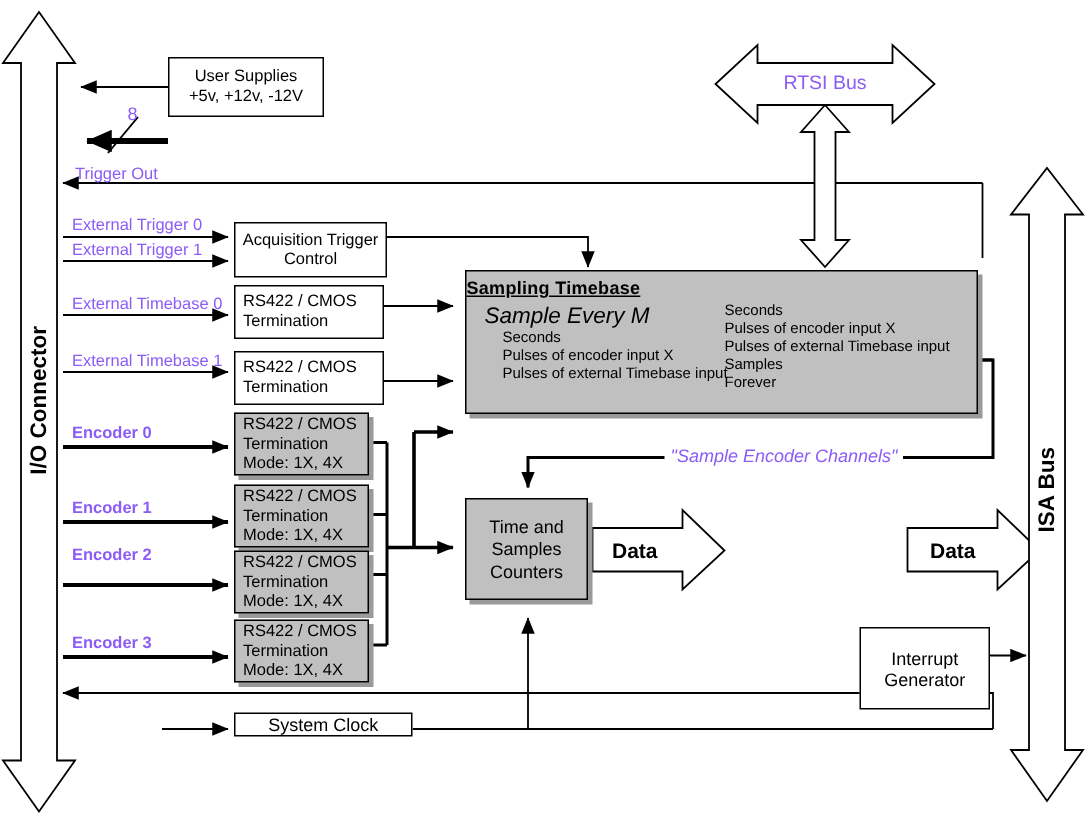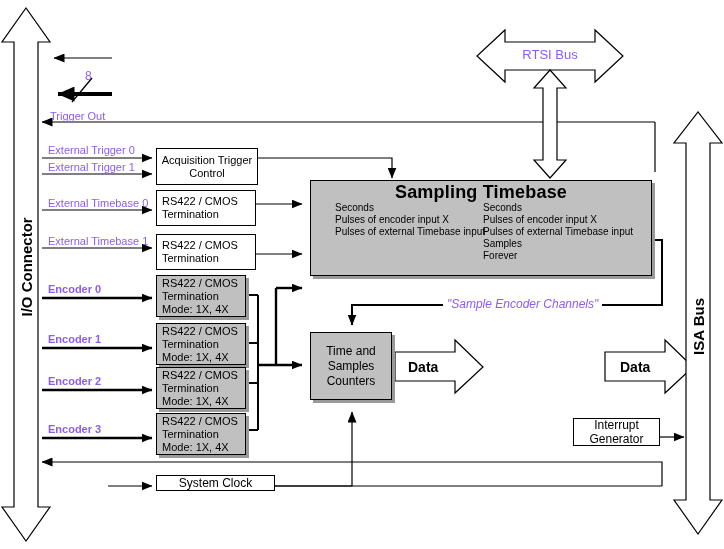--- a/index.html
+++ b/index.html
@@ -66,25 +66,25 @@
   }
   .bus-label.vert-up { transform: rotate(-90deg); }
 
   
   #sampling-timebase {
     display: block;
     text-align: left;
     padding: 0;
   }
   #sampling-timebase .st-title {
-    text-align: center;
     font-weight: bold;
-    font-size: 18px;
+    font-size: 12px;
     margin-top: 5px;
     letter-spacing: .2px;
+    text-decoration: underline;
   }
   #sampling-timebase .st-cols {
     display: flex;
     margin-top: 3px;
   }
   #sampling-timebase .st-col {
     box-sizing: border-box;
   }
   #sampling-timebase .st-col.left { width: 172px; padding-left: 12px; }
   #sampling-timebase .st-col.right { width: 170px; }
@@ -207,20 +207,24 @@
                L710,143 L722,143 L698,112 L674,143 z"></path>
     </g>
   </svg>
 
   <div class="bus-label vert-up" style="left:-14px; top:268px; width:80px; text-align:center;">I/O Connector</div>
 
   <div class="bus-label vert-up" style="left:668px; top:318px; width:60px; text-align:center;">ISA Bus</div>
 
   <div class="label" style="left:505px; top:49px; width:90px; text-align:center; font-size:13px;">RTSI Bus</div>
 
+  <div class="box" style="left:112px; top:38px; width:104px; height:40px;">
+    <span class="ln">User Supplies</span>
+    <span class="ln">+5v, +12v, -12V</span>
+  </div>
 
 
   <div class="box" style="left:156px; top:148px; width:102px; height:37px;">
     <span class="ln">Acquisition Trigger</span>
     <span class="ln">Control</span>
   </div>
 
   <div class="box" style="left:156px; top:190px; width:100px; height:36px; align-items:flex-start; padding-left:5px;">
     <span class="ln">RS422 / CMOS</span>
     <span class="ln">Termination</span>
@@ -252,20 +256,21 @@
   <div class="box gray" style="left:156px; top:413px; width:90px; height:42px; align-items:flex-start; padding-left:5px;">
     <span class="ln">RS422 / CMOS</span>
     <span class="ln">Termination</span>
     <span class="ln">Mode: 1X, 4X</span>
   </div>
 
   <div class="box gray" id="sampling-timebase" style="left:310px; top:180px; width:342px; height:96px;">
     <div class="st-title">Sampling Timebase</div>
     <div class="st-cols">
       <div class="st-col left">
+        <div class="st-head">Sample Every M</div>
         <div class="st-item">Seconds</div>
         <div class="st-item">Pulses of encoder input X</div>
         <div class="st-item">Pulses of external Timebase input</div>
       </div>
       <div class="st-col right">
         <div class="st-item">Seconds</div>
         <div class="st-item">Pulses of encoder input X</div>
         <div class="st-item">Pulses of external Timebase input</div>
         <div class="st-item">Samples</div>
         <div class="st-item">Forever</div>
@@ -273,42 +278,42 @@
     </div>
   </div>
 
   <div class="box gray" style="left:310px; top:332px; width:82px; height:68px; font-size:12px; line-height:15px;">
     <span class="ln">Time and</span>
     <span class="ln">Samples</span>
     <span class="ln">Counters</span>
   </div>
 
 
-  <div class="box" style="left:573px; top:418px; width:87px; height:28px; font-size:12px; line-height:14px;">
+  <div class="box" style="left:573px; top:418px; width:87px; height:55px; font-size:12px; line-height:14px;">
     <span class="ln">Interrupt</span>
     <span class="ln">Generator</span>
   </div>
 
   <div class="box" style="left:156px; top:475px; width:119px; height:16px; font-size:12px;">
     <span class="ln">System Clock</span>
   </div>
 
   <div class="label" style="left:85px; top:70px; font-size:12px;">8</div>
 
   <div class="label" style="left:50px; top:110px;">Trigger Out</div>
 
   <div class="label" style="left:48px; top:144px;">External Trigger 0</div>
   <div class="label" style="left:48px; top:161px;">External Trigger 1</div>
 
   <div class="label" style="left:48px; top:197px;">External Timebase 0</div>
   <div class="label" style="left:48px; top:235px;">External Timebase 1</div>
 
   <div class="label bold" style="left:48px; top:283px;">Encoder 0</div>
   <div class="label bold" style="left:48px; top:333px;">Encoder 1</div>
-  <div class="label bold" style="left:48px; top:375px;">Encoder 2</div>
+  <div class="label bold" style="left:48px; top:364px;">Encoder 2</div>
   <div class="label bold" style="left:48px; top:423px;">Encoder 3</div>
 
   <div class="label italic" style="left:443px; top:298px; font-size:12px; background:#fff; padding:0 4px;">"Sample Encoder Channels"</div>
 
   <div class="data-word" style="left:408px; top:359px;">Data</div>
   <div class="data-word" style="left:620px; top:359px;">Data</div>
 
 </div>
 
 </body></html>

